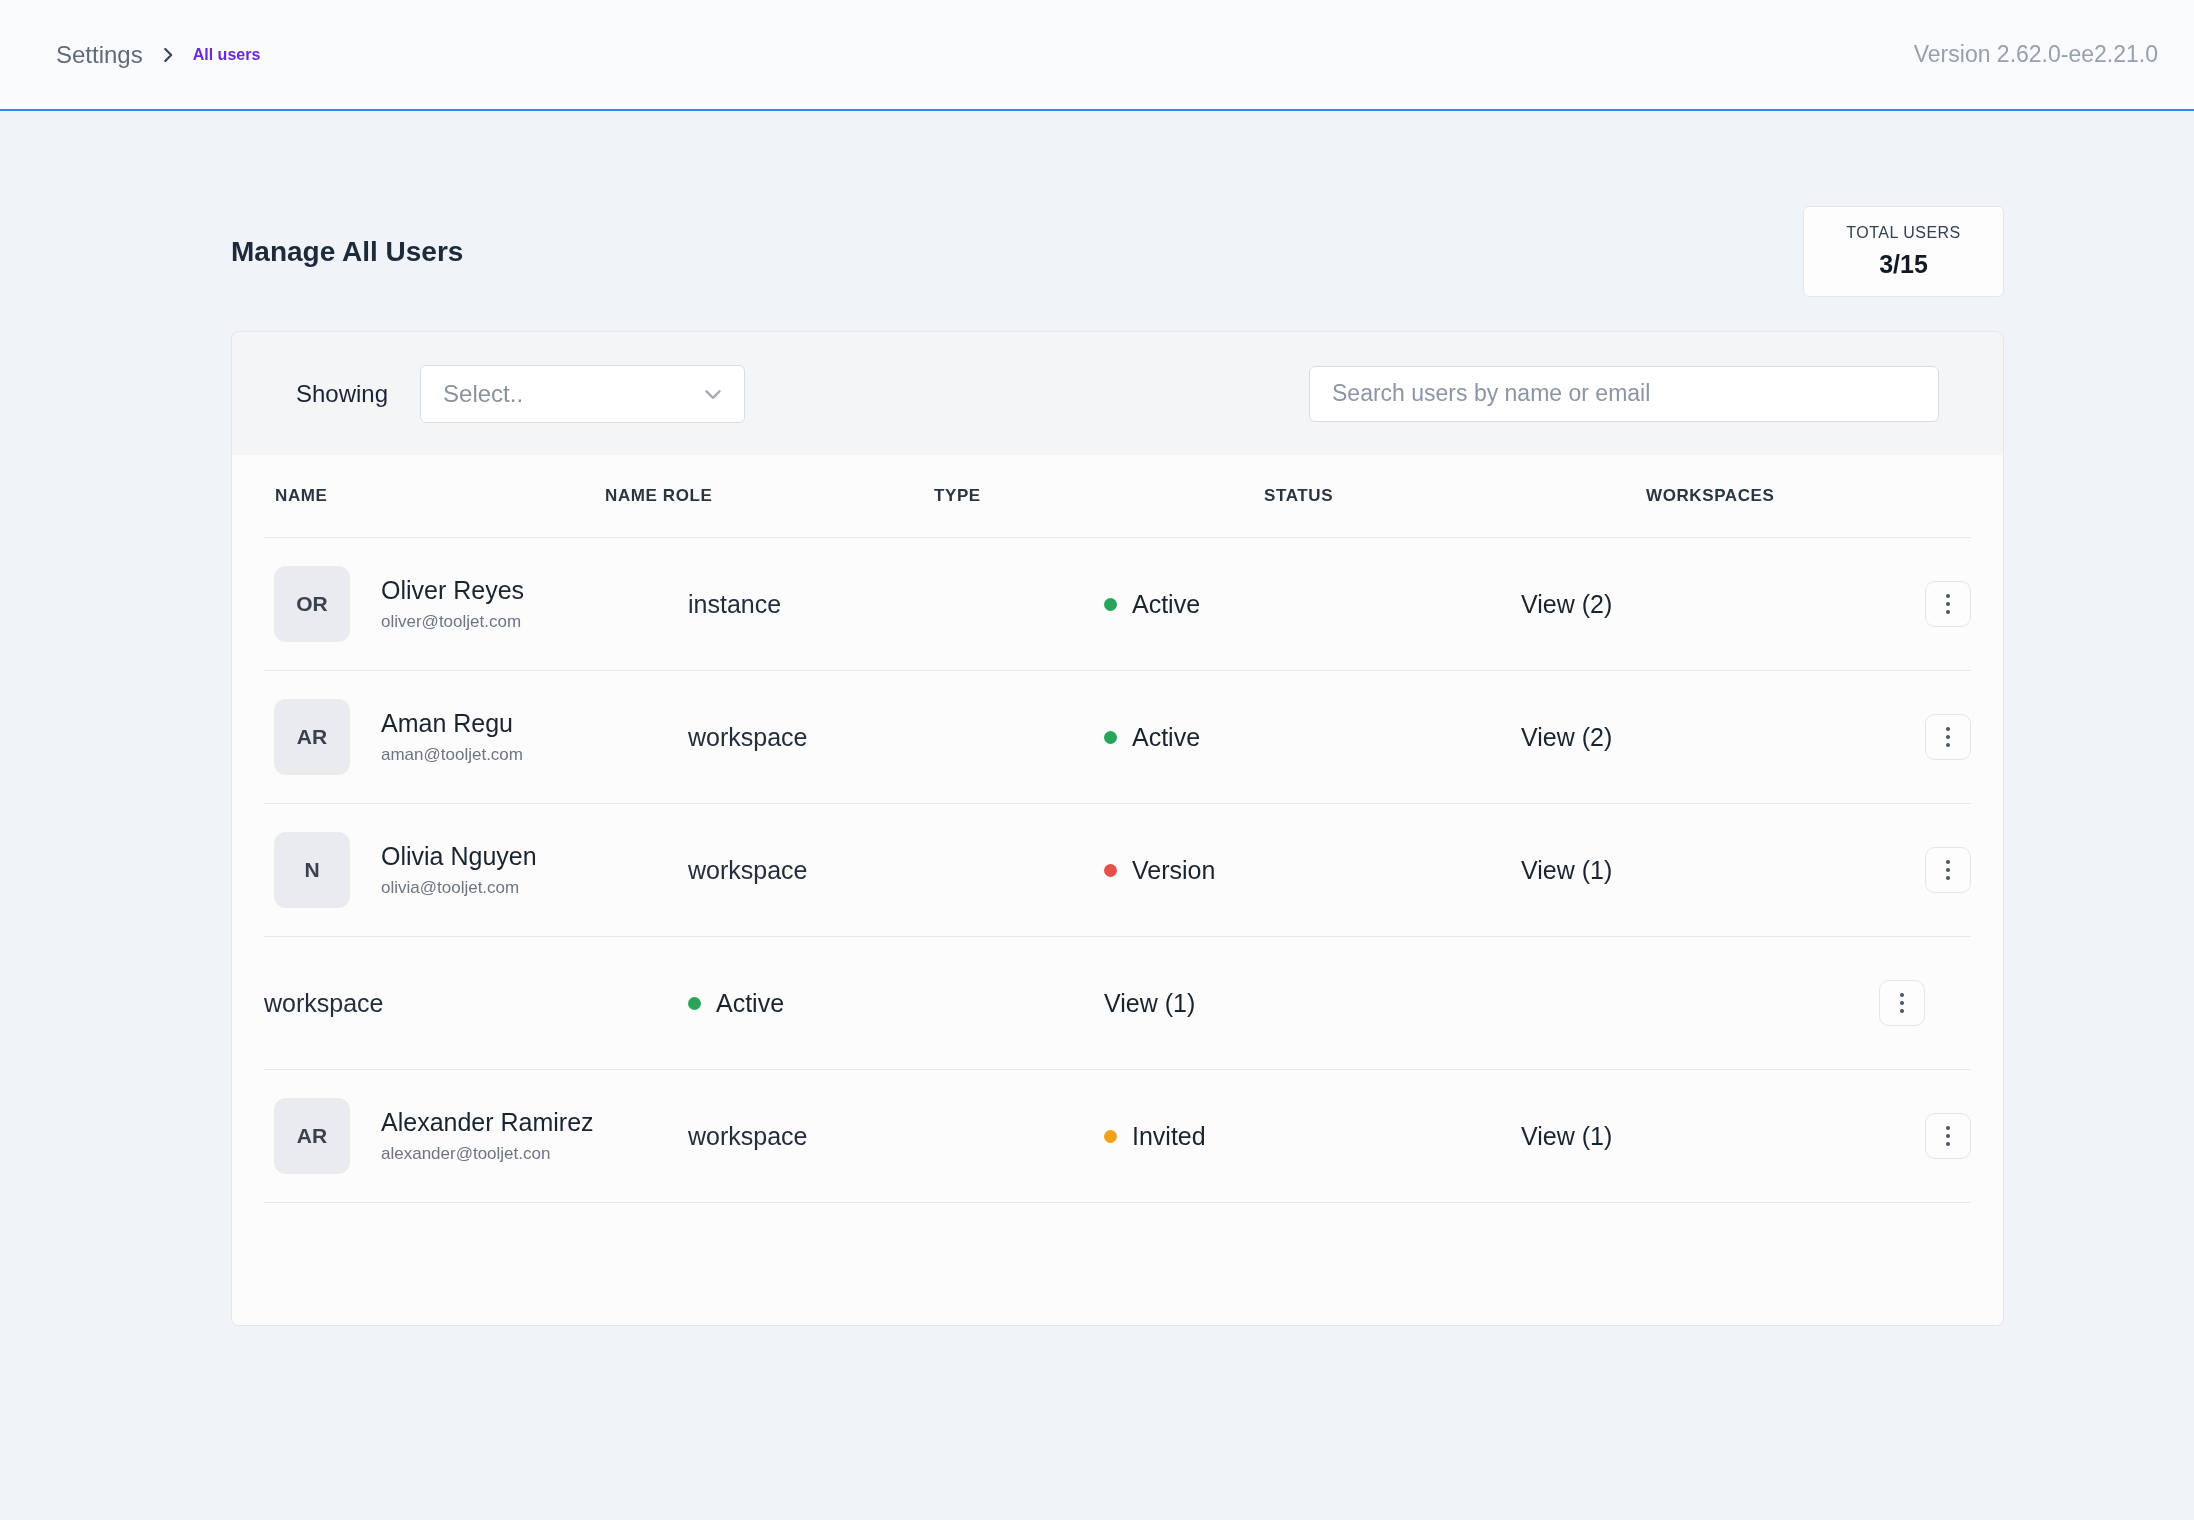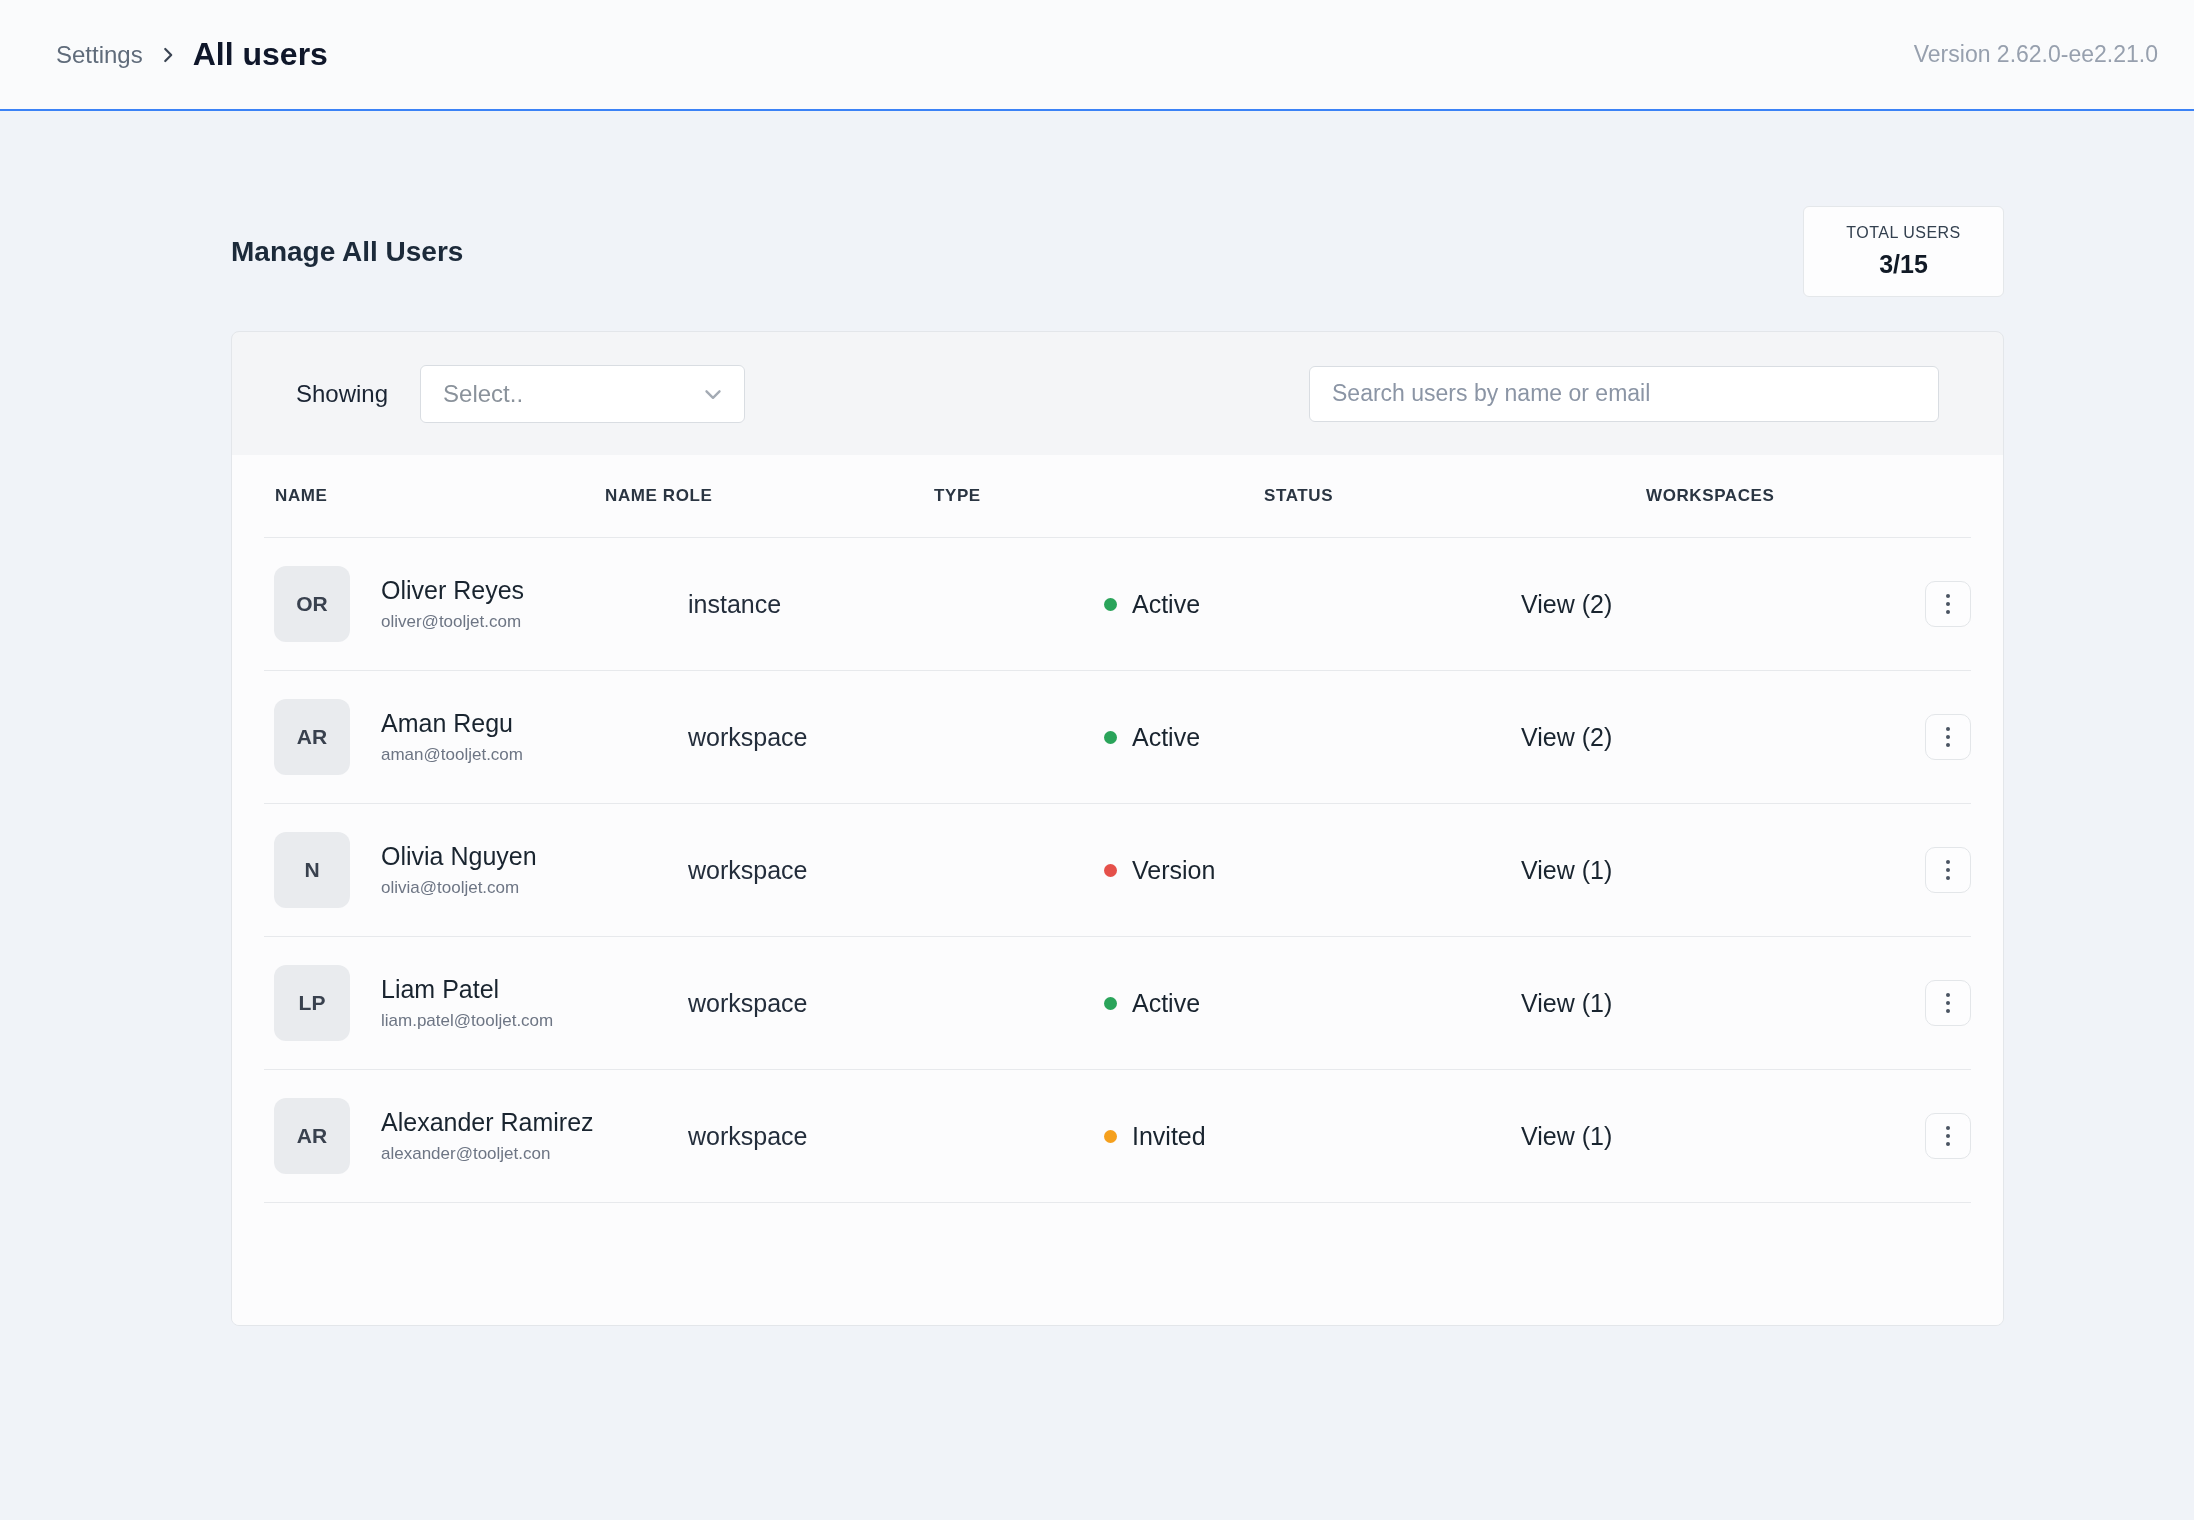--- a/index.html
+++ b/index.html
@@ -17,21 +17,21 @@
     height: 111px;
     background: #fafbfc;
     border-bottom: 2px solid #3b82f6;
     display: flex;
     align-items: center;
     padding: 0 36px 0 56px;
   }
   .breadcrumb { display: flex; align-items: center; gap: 14px; }
   .crumb-section { font-size: 24px; color: #5f6b7a; }
   .crumb-chevron { display: flex; align-items: center; }
-  .crumb-current { font-size: 32px; color: #0f172a; font-weight: 700; }
+  .crumb-current { font-size: 16px; color: #6d28d9; font-weight: 700; }
   .version { margin-left: auto; font-size: 23px; color: #97a0ae; }
 
   
   .main { padding: 0 190px 12px 231px; }
   .title-row {
     margin-top: 95px;
     width: 1773px;
     display: flex;
     align-items: center;
     justify-content: space-between;
@@ -269,27 +269,20 @@
     <div class="cell-actions">
       <div class="kebab-btn">
                 <i></i>
                 <i></i>
                 <i></i>
               </div>
     </div>
   </div>
 
   <div class="user-row">
-    <div class="cell-name">
-      <div class="avatar">LP</div>
-      <div class="name-block">
-        <span class="user-name">Liam Patel</span>
-        <span class="user-email">liam.patel@tooljet.com</span>
-      </div>
-    </div>
     <div class="cell-role">workspace</div>
     <div class="cell-status">
       <span class="status-dot" style="background: rgb(42, 164, 90);"></span>
       <span class="status-text">Active</span>
     </div>
     <div class="cell-workspaces">View (1)</div>
     <div class="cell-actions">
       <div class="kebab-btn">
                 <i></i>
                 <i></i>

